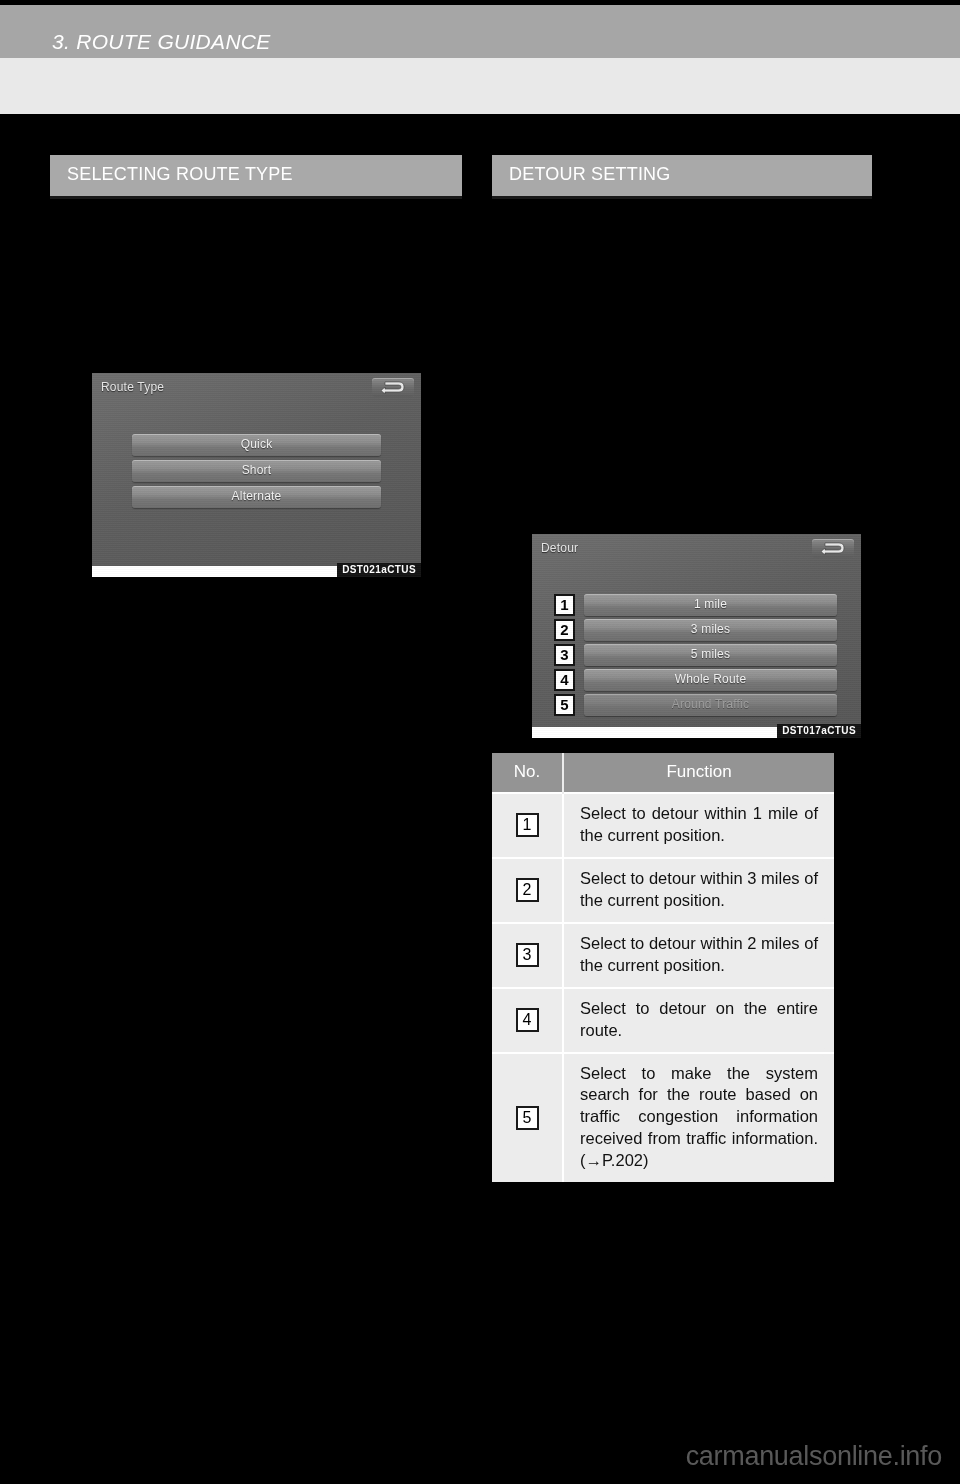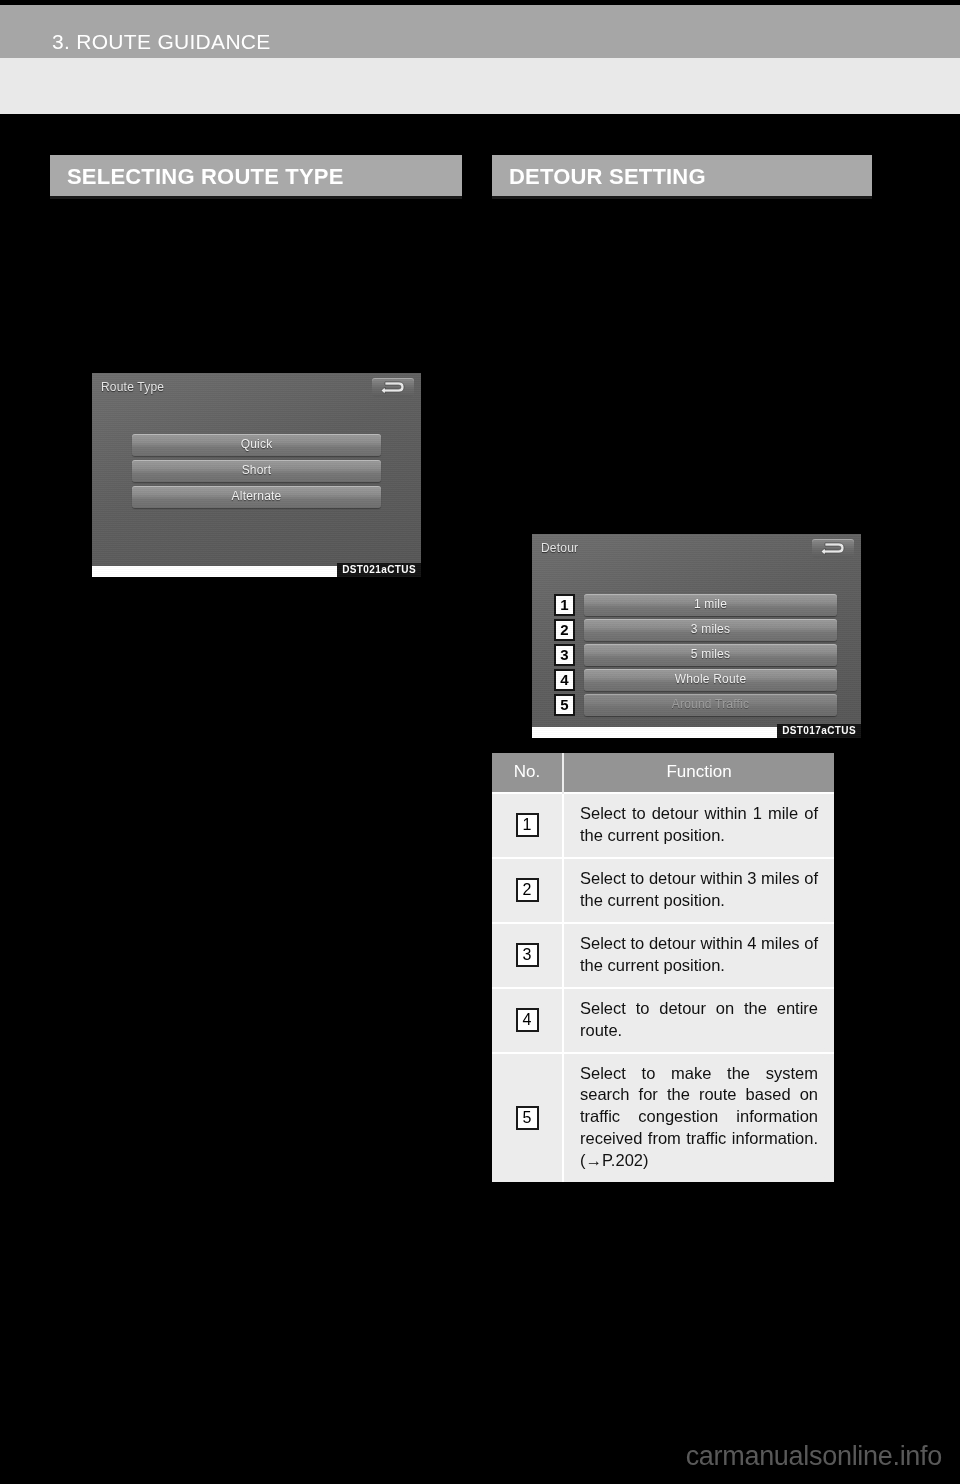--- a/index.html
+++ b/index.html
@@ -17,20 +17,21 @@
   }
 
   
   .top-header-bar {
     position: absolute;
     left: 0;
     top: 5px;
     width: 960px;
     height: 53px;
     background: #a6a6a6;
+    font-style: italic;
   }
   .top-header-title {
     position: absolute;
     left: 52px;
     top: 25px;
     font-size: 21px;
     letter-spacing: 0.3px;
     color: #ffffff;
     white-space: nowrap;
   }
@@ -47,22 +48,22 @@
   .section-bar {
     position: absolute;
     height: 41px;
     background: #a9a9a9;
     box-shadow: 0 3px 0 0 #1a1a1a;
   }
   .section-bar .section-title {
     position: absolute;
     left: 17px;
     top: 9px;
-    font-size: 22px;
-    font-weight: bold;
+    font-size: 18px;
+    font-weight: normal;
     color: #ffffff;
     letter-spacing: 0.2px;
     white-space: nowrap;
   }
   #section-left  { left: 50px;  top: 155px; width: 412px; }
   #section-right { left: 492px; top: 155px; width: 380px; }
 
   
   .nav-shot {
     position: absolute;
@@ -348,21 +349,21 @@
       <tr>
         <td class="cell-no"><span class="num-box">1</span></td>
         <td class="cell-fn">Select to detour within 1 mile of the current position.</td>
       </tr>
       <tr>
         <td class="cell-no"><span class="num-box">2</span></td>
         <td class="cell-fn">Select to detour within 3 miles of the current position.</td>
       </tr>
       <tr>
         <td class="cell-no"><span class="num-box">3</span></td>
-        <td class="cell-fn">Select to detour within 4 miles of the current position.</td>
+        <td class="cell-fn">Select to detour within 2 miles of the current position.</td>
       </tr>
       <tr>
         <td class="cell-no"><span class="num-box">4</span></td>
         <td class="cell-fn">Select to detour on the entire route.</td>
       </tr>
       <tr>
         <td class="cell-no"><span class="num-box">5</span></td>
         <td class="cell-fn">Select to make the system search for the route based on traffic congestion information received from traffic information. (→P.202)</td>
       </tr>
     </tbody>

